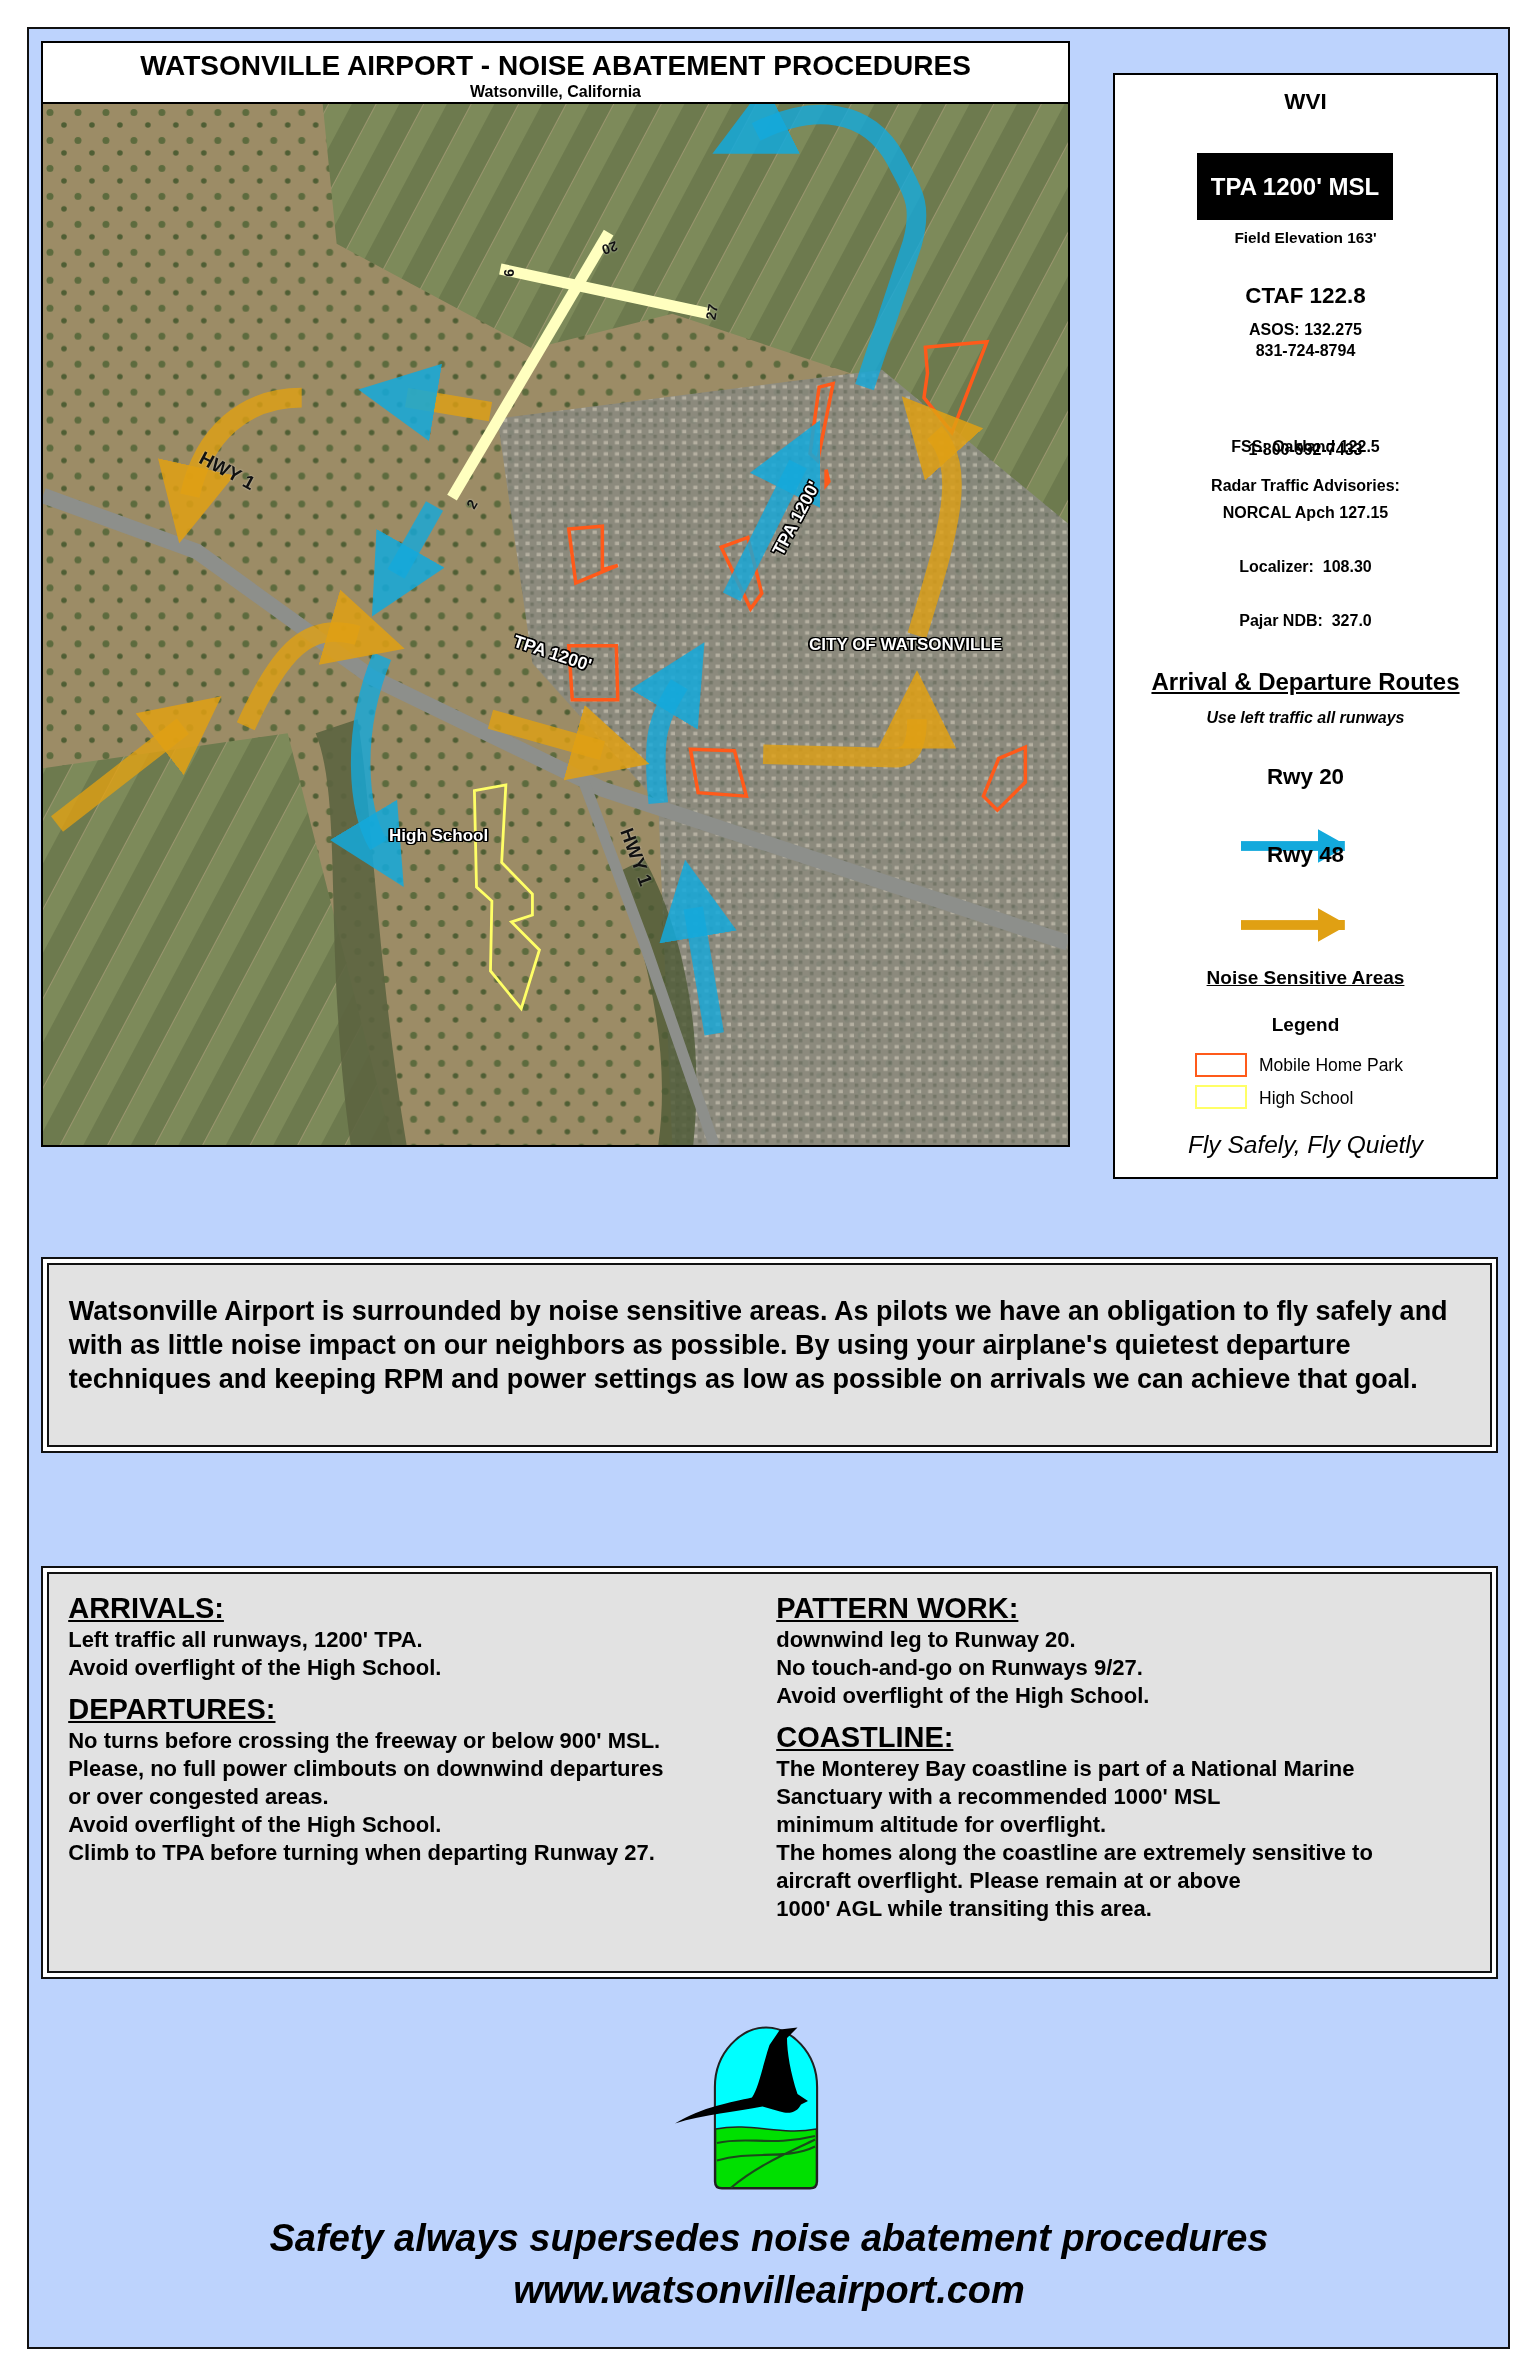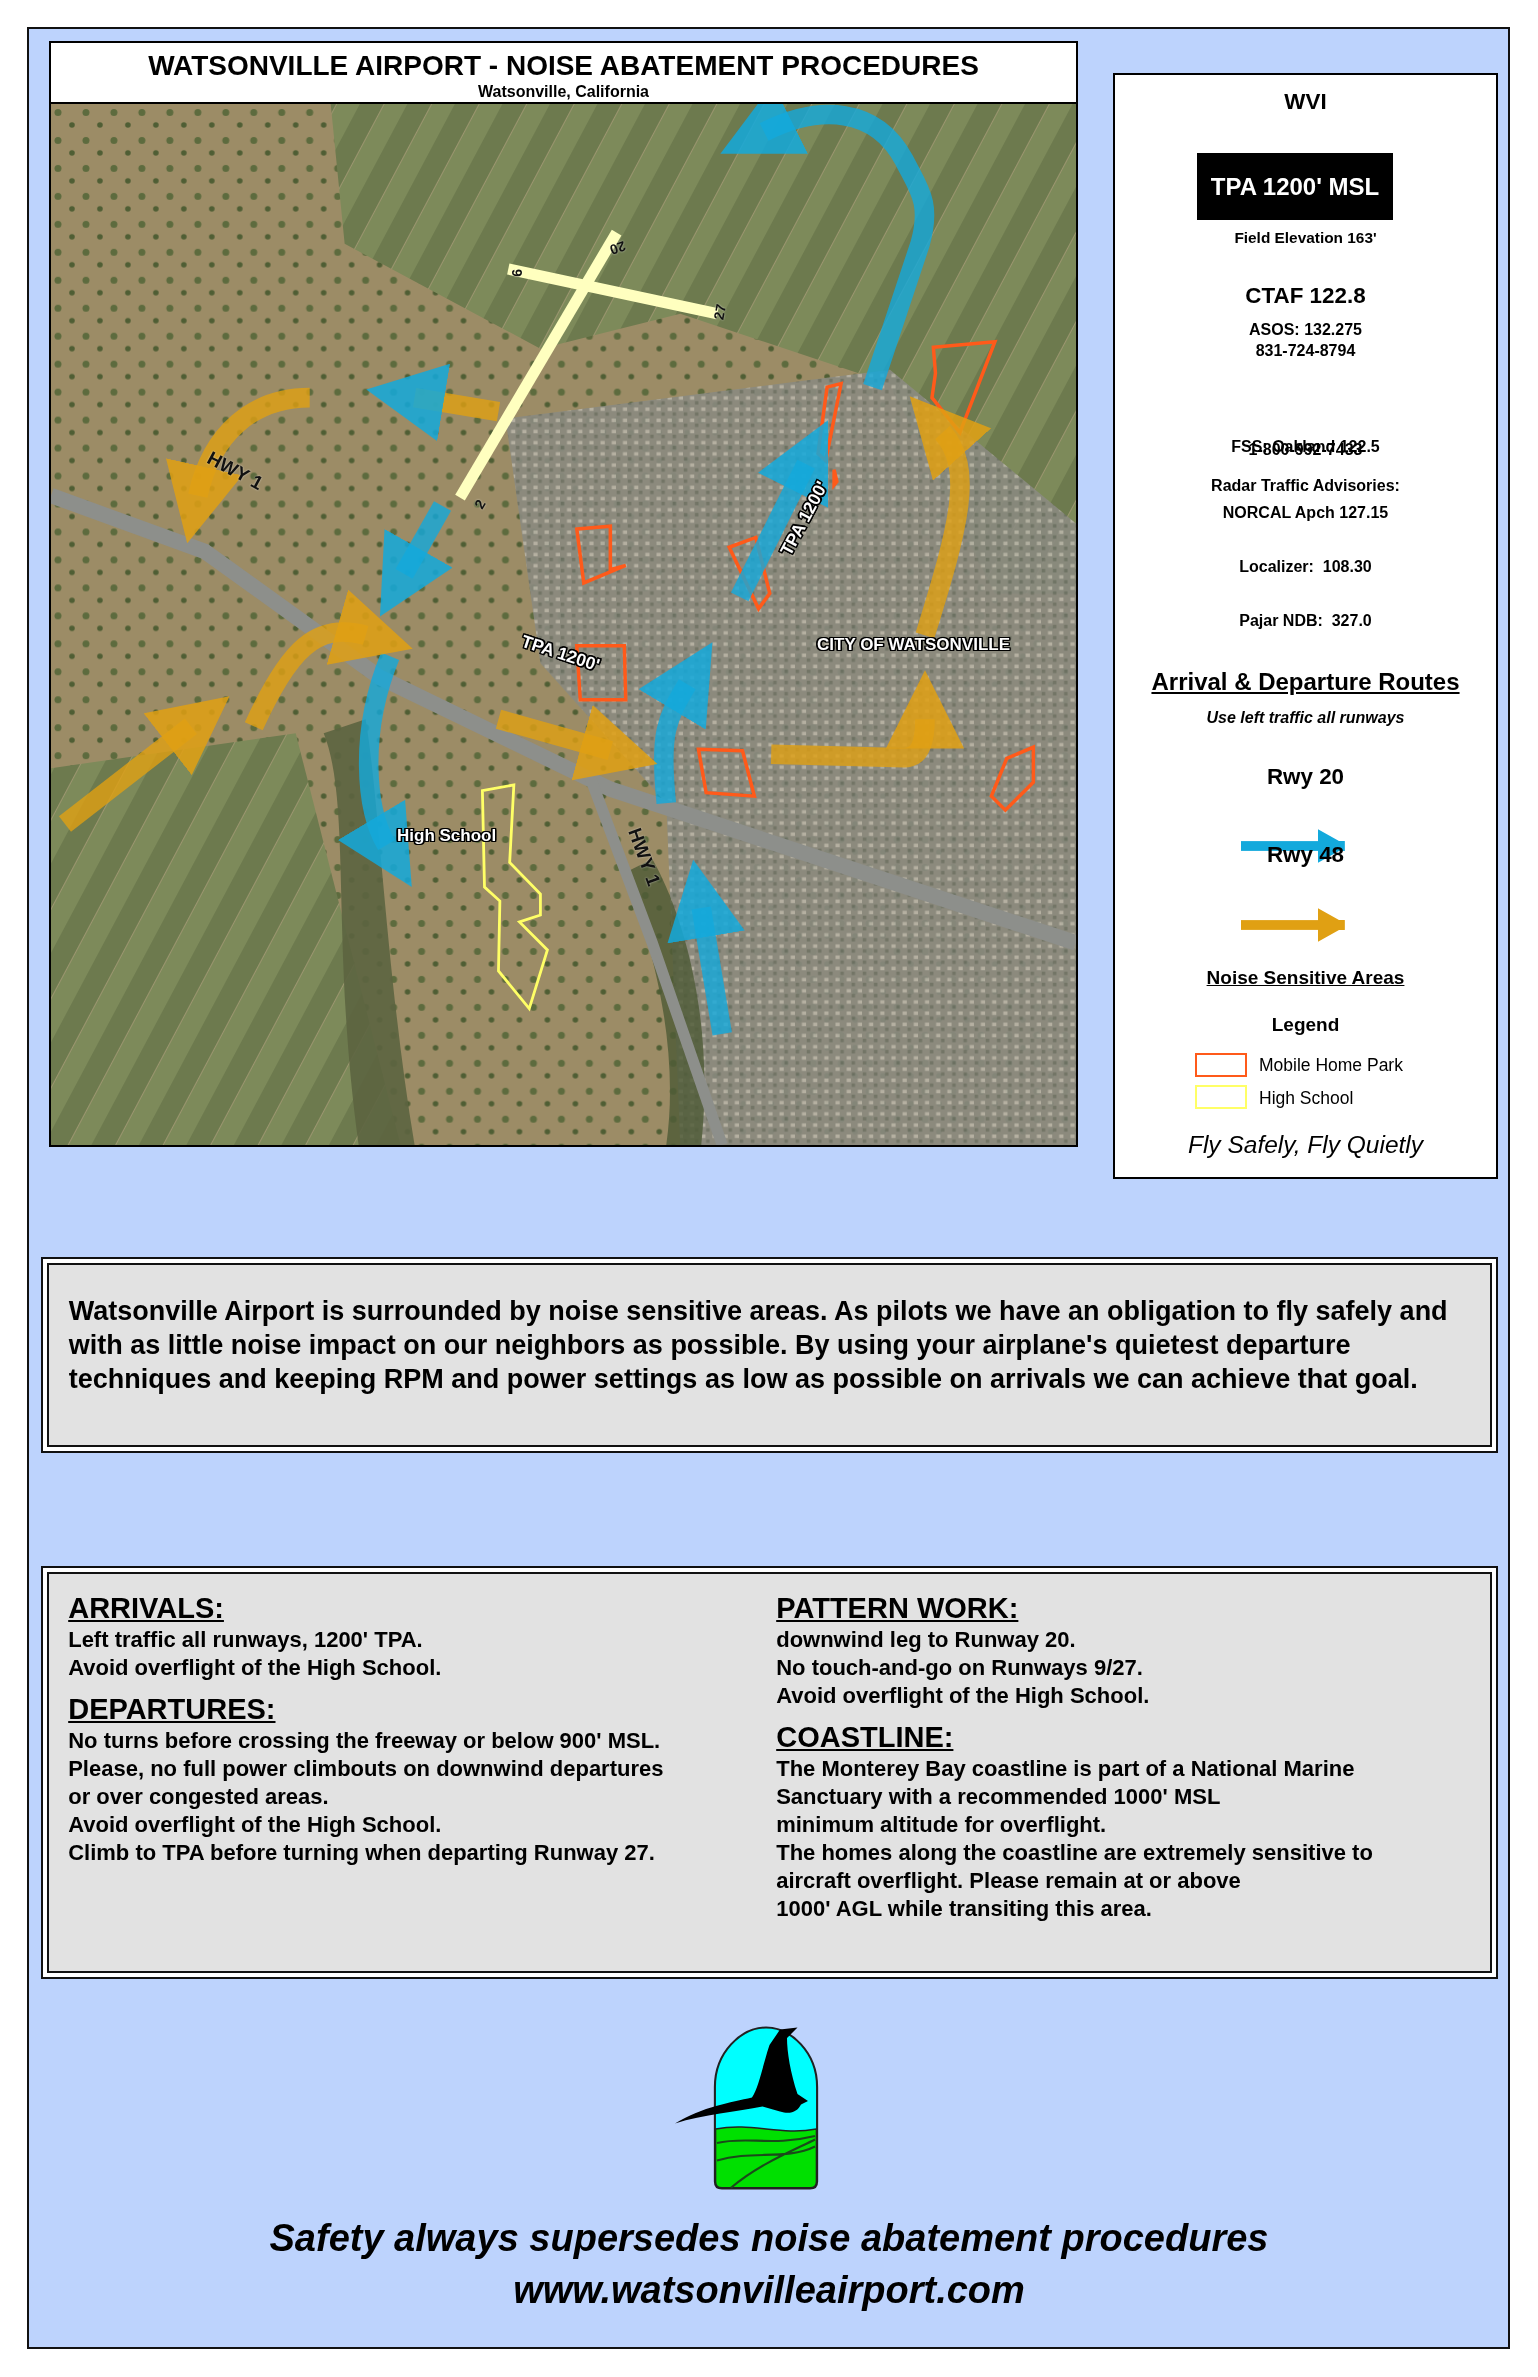--- a/index.html
+++ b/index.html
@@ -2,21 +2,21 @@
 <html style="font-size:11.2px"><head>
 <meta charset="utf-8">
 <style>
   html, body { margin: 0; padding: 0; background: #ffffff; }
   body { width: 1538px; height: 2377px; position: relative; overflow: hidden;
          font-family: "Liberation Sans", "DejaVu Sans", sans-serif; color: #000; }
   .frame { position: absolute; left: 27px; top: 27px; width: 1479px; height: 2318px;
            background: #bdd3fd; border: 2.1px solid #111; }
   
   .map-panel { position: absolute; left: 41px; top: 41px; width: 1025px; height: 1102px;
-               border: 2.8px solid #000; background: #fff; overflow: hidden; margin-left: 8px; }
+               border: 2.8px solid #000; background: #fff; overflow: hidden; }
   .map-title { position: absolute; left: 0; top: 0; width: 100%; height: 59px; background: #fff;
                border-bottom: 2.1px solid #000; text-align: center; }
   .map-title h1 { margin: 0; padding-top: 7px; font-size: 28px; font-weight: bold; letter-spacing: 0px; }
   .map-title .sub { font-size: 16px; font-weight: bold; margin-top: 1.4px; }
   .map-img { position: absolute; left: 0; top: 61px; width: 1025px; height: 1041px; }
   .map-label { position: absolute; font-weight: bold; white-space: nowrap; }
   .lbl-white { color: #fff; text-shadow: -1.4px -1.4px 0 #000, 1.4px -1.4px 0 #000, -1.4px 1.4px 0 #000, 1.4px 1.4px 0 #000, 0 1.4px 0 #000, 1.4px 0 0 #000, -1.4px 0 0 #000, 0 -1.4px 0 #000; }
   .lbl-black { color: #111; text-shadow: 0 0 2.1px rgba(255,255,255,0.6); }
   
   .sidebar { position: absolute; left: 1113px; top: 41px; width: 381px; height: 1102px;

